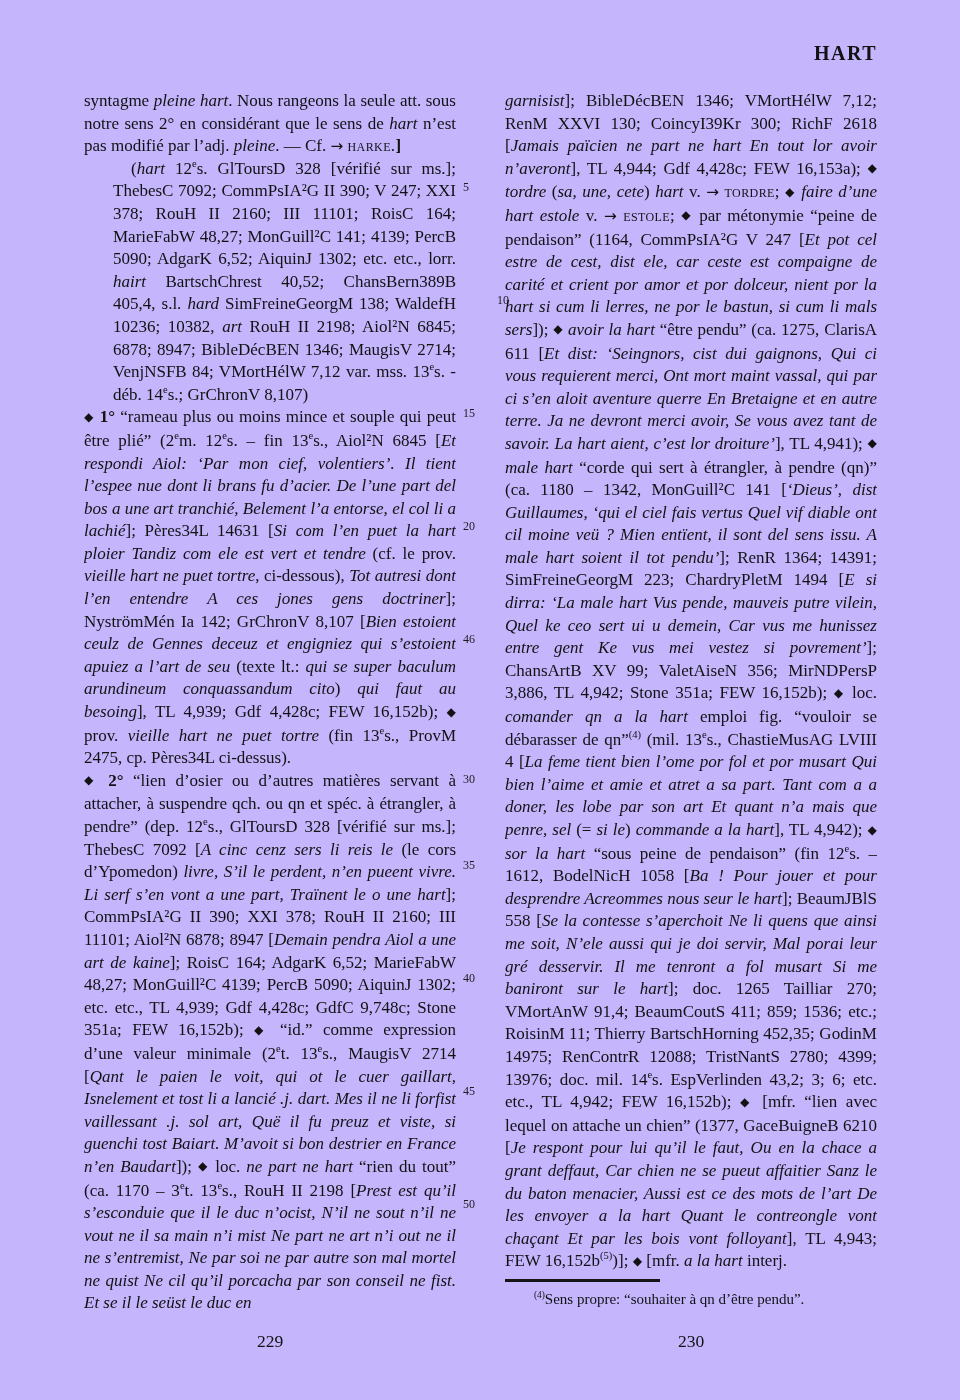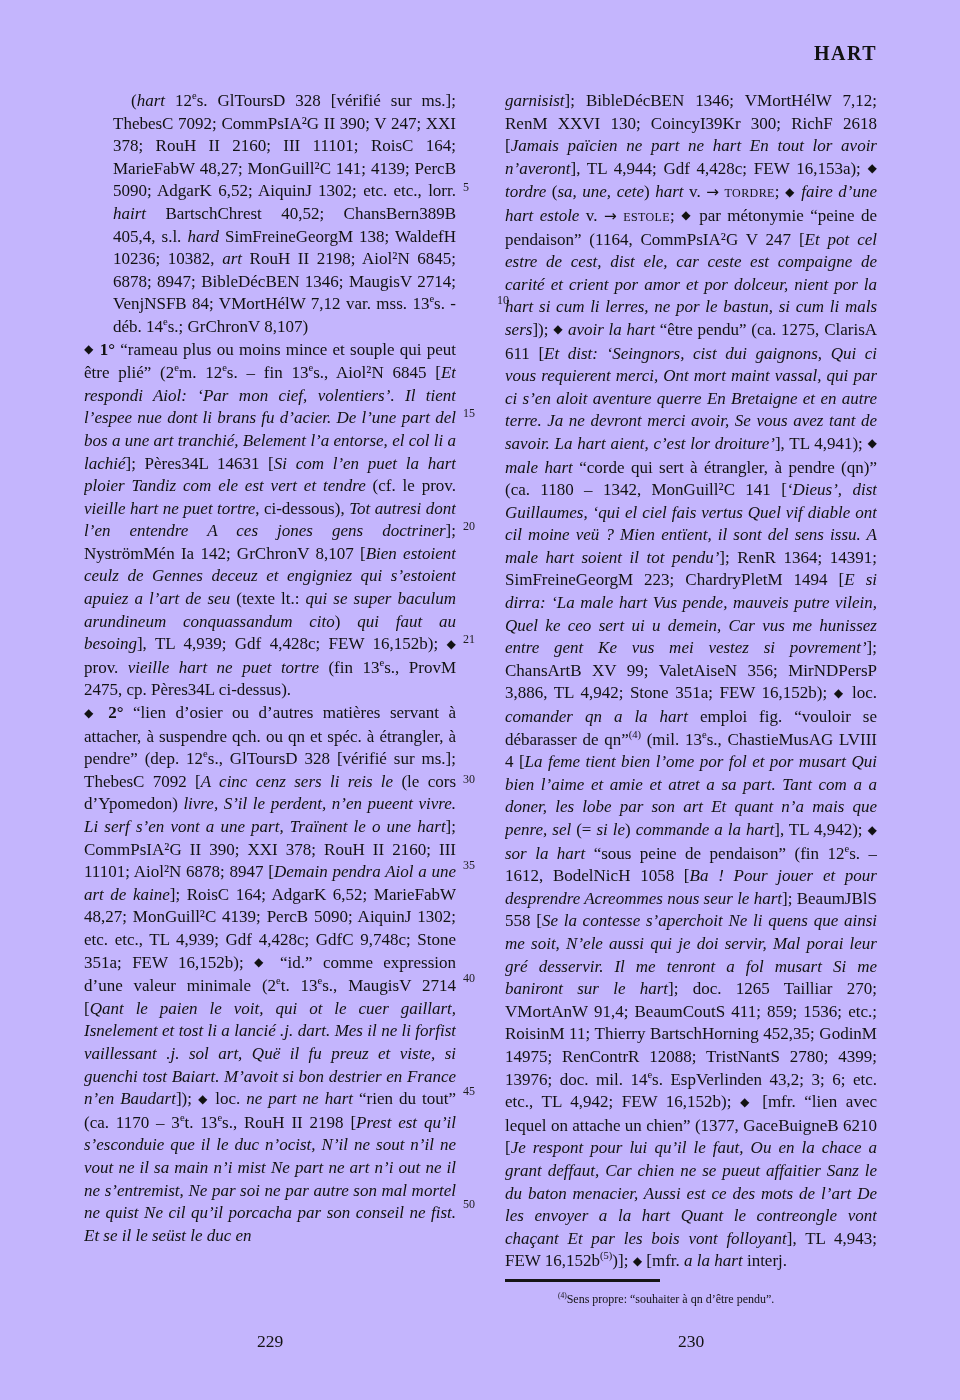--- a/index.html
+++ b/index.html
@@ -32,48 +32,49 @@
   sup{font-size:0.62em;line-height:0;vertical-align:super;}
   .gutter-line-numbers{
     position:absolute;left:463px;top:90px;width:30px;height:1240px;
     font-size:12px;color:#1c1c1c;
   }
   .line-no{position:absolute;left:0;width:30px;height:22.6px;text-align:left;}
   .footnote-rule{
     position:absolute;left:505px;top:1279px;width:155px;height:3px;background:#151515;
   }
   .footnote{
-    position:absolute;left:530px;top:1289px;width:372px;
-    font-size:12px;line-height:21px;text-align:justify;
+    position:absolute;left:506px;top:1289px;width:372px;
+    font-size:15px;line-height:21px;text-align:justify;
   }
   .footnote .para.indent{text-indent:28px;}
   .page-no{
     position:absolute;top:1331px;width:372px;text-align:center;font-size:17.5px;
   }
   .pn-left{left:84px;}
   .pn-right{left:505px;}
 </style>
 </head>
 <body>
 
 <div class="page">
   <div class="header-title">HART</div>
 
   <div class="column col-left">
+      <p class="para">syntagme <span class="seg-i">pleine hart</span>. Nous rangeons la seule att. sous notre sens 2° en considérant que le sens de <span class="seg-i">hart</span> n’est pas modifié par l’adj. <span class="seg-i">pleine</span>. — Cf. <span class="seg-arrow">→</span> <span class="seg-sc">harke.</span><span class="seg-b">]</span></p>
       <p class="para indent">(<span class="seg-i">hart</span> 12<sup>e</sup>s. GlToursD 328 [vérifié sur ms.]; ThebesC 7092; CommPsIA²G II 390; V 247; XXI 378; RouH II 2160; III 11101; RoisC 164; MarieFabW 48,27; MonGuill²C 141; 4139; PercB 5090; AdgarK 6,52; AiquinJ 1302; etc. etc., lorr. <span class="seg-i">hairt</span> BartschChrest 40,52; ChansBern389B 405,4, s.l. <span class="seg-i">hard</span> SimFreineGeorgM 138; WaldefH 10236; 10382, <span class="seg-i">art</span> RouH II 2198; Aiol²N 6845; 6878; 8947; BibleDécBEN 1346; MaugisV 2714; VenjNSFB 84; VMortHélW 7,12 var. mss. 13<sup>e</sup>s. - déb. 14<sup>e</sup>s.; GrChronV 8,107)</p>
       <p class="para"><span class="seg-d">◆</span> <span class="seg-b">1°</span> “rameau plus ou moins mince et souple qui peut être plié” (2<sup>e</sup>m. 12<sup>e</sup>s. – fin 13<sup>e</sup>s., Aiol²N 6845 [<span class="seg-i">Et respondi Aiol: ‘Par mon cief, volentiers’. Il tient l’espee nue dont li brans fu d’acier. De l’une part del bos a une art tranchié, Belement l’a entorse, el col li a lachié</span>]; Pères34L 14631 [<span class="seg-i">Si com l’en puet la hart ploier Tandiz com ele est vert et tendre</span> (cf. le prov. <span class="seg-i">vieille hart ne puet tortre</span>, ci-dessous), <span class="seg-i">Tot autresi dont l’en entendre A ces jones gens doctriner</span>]; NyströmMén Ia 142; GrChronV 8,107 [<span class="seg-i">Bien estoient ceulz de Gennes deceuz et engigniez qui s’estoient apuiez a l’art de seu</span> (texte lt.: <span class="seg-i">qui se super baculum arundineum conquassandum cito</span>) <span class="seg-i">qui faut au besoing</span>], TL 4,939; Gdf 4,428c; FEW 16,152b); <span class="seg-d">◆</span> prov. <span class="seg-i">vieille hart ne puet tortre</span> (fin 13<sup>e</sup>s., ProvM 2475, cp. Pères34L ci-dessus).</p>
       <p class="para"><span class="seg-d">◆</span> <span class="seg-b">2°</span> “lien d’osier ou d’autres matières servant à attacher, à suspendre qch. ou qn et spéc. à étrangler, à pendre” (dep. 12<sup>e</sup>s., GlToursD 328 [vérifié sur ms.]; ThebesC 7092 [<span class="seg-i">A cinc cenz sers li reis le</span> (le cors d’Ypomedon) <span class="seg-i">livre, S’il le perdent, n’en pueent vivre. Li serf s’en vont a une part, Traïnent le o une hart</span>]; CommPsIA²G II 390; XXI 378; RouH II 2160; III 11101; Aiol²N 6878; 8947 [<span class="seg-i">Demain pendra Aiol a une art de kaine</span>]; RoisC 164; AdgarK 6,52; MarieFabW 48,27; MonGuill²C 4139; PercB 5090; AiquinJ 1302; etc. etc., TL 4,939; Gdf 4,428c; GdfC 9,748c; Stone 351a; FEW 16,152b); <span class="seg-d">◆</span> “id.” comme expression d’une valeur minimale (2<sup>e</sup>t. 13<sup>e</sup>s., MaugisV 2714 [<span class="seg-i">Qant le paien le voit, qui ot le cuer gaillart, Isnelement et tost li a lancié .j. dart. Mes il ne li forfist vaillessant .j. sol art, Quë il fu preuz et viste, si guenchi tost Baiart. M’avoit si bon destrier en France n’en Baudart</span>]); <span class="seg-d">◆</span> loc. <span class="seg-i">ne part ne hart</span> “rien du tout” (ca. 1170 – 3<sup>e</sup>t. 13<sup>e</sup>s., RouH II 2198 [<span class="seg-i">Prest est qu’il s’esconduie que il le duc n’ocist, N’il ne sout n’il ne vout ne il sa main n’i mist Ne part ne art n’i out ne il ne s’entremist, Ne par soi ne par autre son mal mortel ne quist Ne cil qu’il porcacha par son conseil ne fist. Et se il le seüst le duc en</span></p>
     </div>
 
   <div class="gutter-line-numbers">
       <div class="line-no" style="top: 90.4px;">5</div>
       <div class="line-no" style="top: 203.4px; margin-left: 34px;">10</div>
       <div class="line-no" style="top: 316.4px;">15</div>
       <div class="line-no" style="top: 429.4px;">20</div>
-      <div class="line-no" style="top: 542.4px;">21</div>
+      <div class="line-no" style="top: 542.4px;">46</div>
       <div class="line-no" style="top: 655.4px; margin-top: 27px;">30</div>
       <div class="line-no" style="top: 768.4px;">35</div>
       <div class="line-no" style="top: 881.4px;">40</div>
       <div class="line-no" style="top: 994.4px;">45</div>
       <div class="line-no" style="top: 1107.4px;">50</div>
     </div>
 
   <div class="column col-right">
       <p class="para"><span class="seg-i">garnisist</span>]; BibleDécBEN 1346; VMortHélW 7,12; RenM XXVI 130; CoincyI39Kr 300; RichF 2618 [<span class="seg-i">Jamais païcien ne part ne hart En tout lor avoir n’averont</span>], TL 4,944; Gdf 4,428c; FEW 16,153a); <span class="seg-d">◆</span> <span class="seg-i">tordre</span> (<span class="seg-i">sa, une, cete</span>) <span class="seg-i">hart</span> v. <span class="seg-arrow">→</span> <span class="seg-sc">tordre</span>; <span class="seg-d">◆</span> <span class="seg-i">faire d’une hart estole</span> v. <span class="seg-arrow">→</span> <span class="seg-sc">estole</span>; <span class="seg-d">◆</span> par métonymie “peine de pendaison” (1164, CommPsIA²G V 247 [<span class="seg-i">Et pot cel estre de cest, dist ele, car ceste est compaigne de carité et crient por amor et por dolceur, nient por la hart si cum li lerres, ne por le bastun, si cum li mals sers</span>]); <span class="seg-d">◆</span> <span class="seg-i">avoir la hart</span> “être pendu” (ca. 1275, ClarisA 611 [<span class="seg-i">Et dist: ‘Seingnors, cist dui gaignons, Qui ci vous requierent merci, Ont mort maint vassal, qui par ci s’en aloit aventure querre En Bretaigne et en autre terre. Ja ne devront merci avoir, Se vous avez tant de savoir. La hart aient, c’est lor droiture’</span>], TL 4,941); <span class="seg-d">◆</span> <span class="seg-i">male hart</span> “corde qui sert à étrangler, à pendre (qn)” (ca. 1180 – 1342, MonGuill²C 141 [<span class="seg-i">‘Dieus’, dist Guillaumes, ‘qui el ciel fais vertus Quel vif diable ont cil moine veü ? Mien entïent, il sont del sens issu. A male hart soient il tot pendu’</span>]; RenR 1364; 14391; SimFreineGeorgM 223; ChardryPletM 1494 [<span class="seg-i">E si dirra: ‘La male hart Vus pende, mauveis putre vilein, Quel ke ceo sert ui u demein, Car vus me hunissez entre gent Ke vus mei vestez si povrement’</span>]; ChansArtB XV 99; ValetAiseN 356; MirNDPersP 3,886, TL 4,942; Stone 351a; FEW 16,152b); <span class="seg-d">◆</span> loc. <span class="seg-i">comander qn a la hart</span> emploi fig. “vouloir se débarasser de qn”<sup>(4)</sup> (mil. 13<sup>e</sup>s., ChastieMusAG LVIII 4 [<span class="seg-i">La feme tient bien l’ome por fol et por musart Qui bien l’aime et amie et atret a sa part. Tant com a a doner, les lobe par son art Et quant n’a mais que penre, sel</span> (= <span class="seg-i">si le</span>) <span class="seg-i">commande a la hart</span>], TL 4,942); <span class="seg-d">◆</span> <span class="seg-i">sor la hart</span> “sous peine de pendaison” (fin 12<sup>e</sup>s. – 1612, BodelNicH 1058 [<span class="seg-i">Ba ! Pour jouer et pour desprendre Acreommes nous seur le hart</span>]; BeaumJBlS 558 [<span class="seg-i">Se la contesse s’aperchoit Ne li quens que ainsi me soit, N’ele aussi qui je doi servir, Mal porai leur gré desservir. Il me tenront a fol musart Si me baniront sur le hart</span>]; doc. 1265 Tailliar 270; VMortAnW 91,4; BeaumCoutS 411; 859; 1536; etc.; RoisinM 11; Thierry BartschHorning 452,35; GodinM 14975; RenContrR 12088; TristNantS 2780; 4399; 13976; doc. mil. 14<sup>e</sup>s. EspVerlinden 43,2; 3; 6; etc. etc., TL 4,942; FEW 16,152b); <span class="seg-d">◆</span> [mfr. “lien avec lequel on attache un chien” (1377, GaceBuigneB 6210 [<span class="seg-i">Je respont pour lui qu’il le faut, Ou en la chace a grant deffaut, Car chien ne se pueut affaitier Sanz le du baton menacier, Aussi est ce des mots de l’art De les envoyer a la hart Quant le contreongle vont chaçant Et par les bois vont folloyant</span>], TL 4,943; FEW 16,152b<sup>(5)</sup>)]; <span class="seg-d">◆</span> [mfr. <span class="seg-i">a la hart</span> interj.</p>
     </div>

